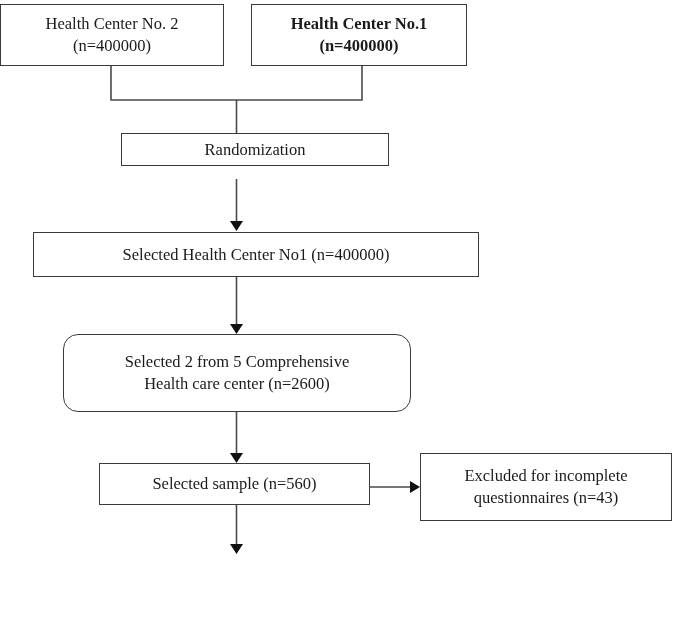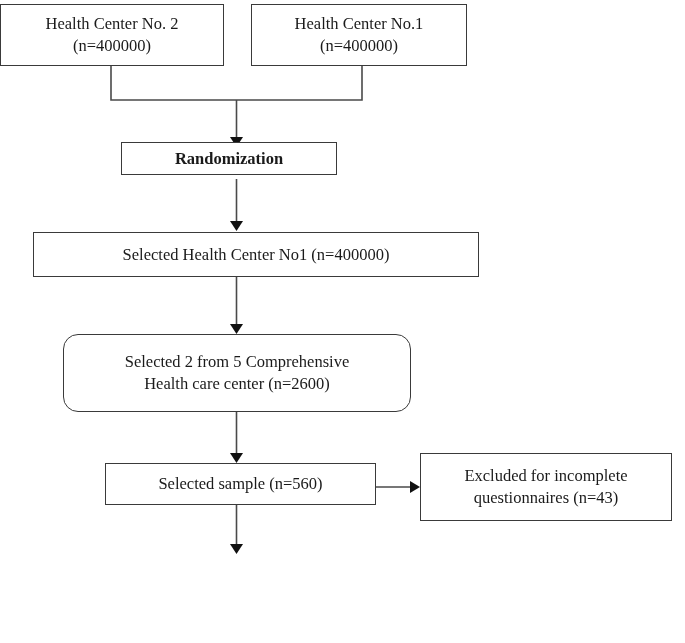--- a/index.html
+++ b/index.html
@@ -78,39 +78,39 @@
 
     <line x1="236.5" y1="505" x2="236.5" y2="545"></line>
     <polygon class="arrowhead" points="230,544 243,544 236.5,554"></polygon>
   </svg>
 
   <div class="node" style="left:0px; top:4px; width:224px; height:62px;">
     <span class="node-text">Health Center No. 2
 (n=400000)</span>
   </div>
 
-  <div class="node" style="left:251px; top:4px; width:216px; height:62px;">
+  <div class="node" style="left:251px; top:4px; width:216px; height:62px;font-weight:bold;">
     <span class="node-text">Health Center No.1
 (n=400000)</span>
   </div>
 
-  <div class="node" style="left:121px; top:142px; width:216px; height:33px;font-weight:bold;">
+  <div class="node" style="left:121px; top:133px; width:268px; height:33px;">
     <span class="node-text">Randomization</span>
   </div>
 
   <div class="node" style="left:33px; top:232px; width:446px; height:45px;">
     <span class="node-text">Selected Health Center No1 (n=400000)</span>
   </div>
 
   <div class="node" style="left:63px; top:334px; width:348px; height:78px;border-radius:15px;">
     <span class="node-text">Selected 2 from 5 Comprehensive
 Health care center (n=2600)</span>
   </div>
 
-  <div class="node" style="left:105px; top:463px; width:271px; height:42px;">
+  <div class="node" style="left:99px; top:463px; width:271px; height:42px;">
     <span class="node-text">Selected sample (n=560)</span>
   </div>
 
   <div class="node" style="left:420px; top:453px; width:252px; height:68px;">
     <span class="node-text">Excluded for incomplete
 questionnaires  (n=43)</span>
   </div>
 
 
 </div>

